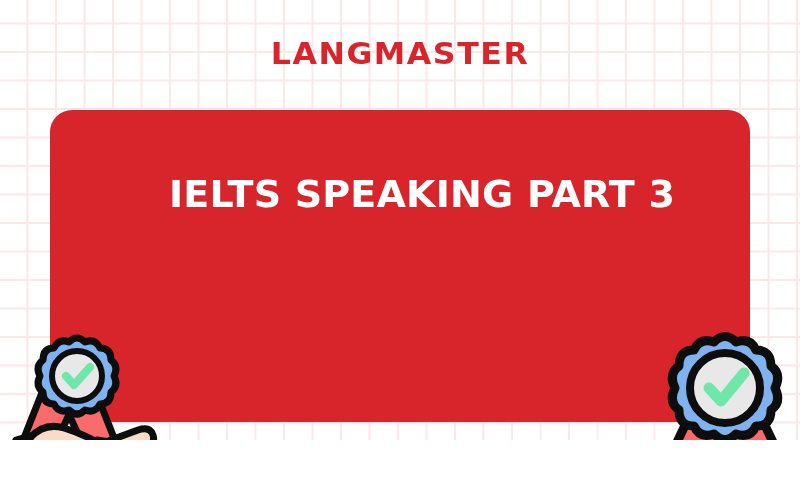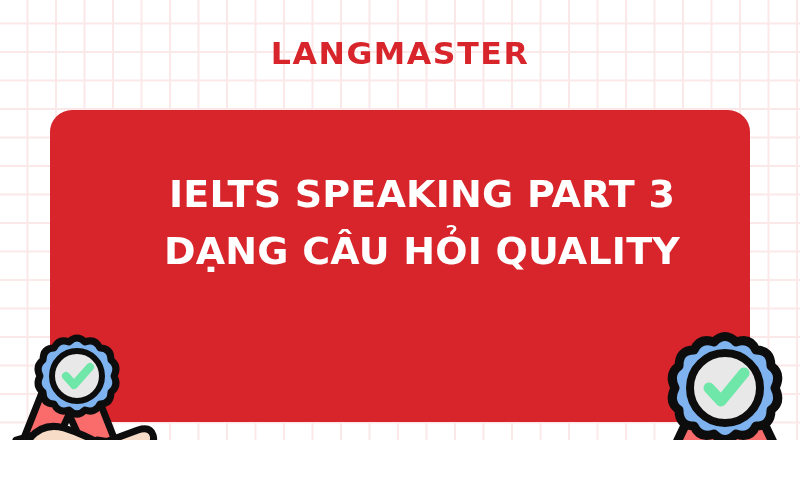--- a/index.html
+++ b/index.html
@@ -94,21 +94,20 @@
 </head>
 <body>
 
 <div id="stage">
 
   <div id="brand">LANGMASTER</div>
 
   <div id="card">
     <div id="headline">
       <span class="ln">IELTS SPEAKING PART 3</span>
-      <span class="ln">DẠNG CÂU HỎI QUALITY</span>
     </div>
   </div>
 
   <div class="deco" id="deco-left">
     <svg width="200" height="170" viewBox="0 0 200 170" xmlns="http://www.w3.org/2000/svg">
       <g>
 
         <path d="M43 60 L22 113 L41 110 L50 126 L72 78 Z" fill="#fa6b6b" stroke="#0d0d0d" stroke-width="7" stroke-linejoin="round" stroke-linecap="round"></path>
         <path d="M95 60 L116 113 L97 110 L88 126 L66 78 Z" fill="#fa6b6b" stroke="#0d0d0d" stroke-width="7" stroke-linejoin="round" stroke-linecap="round"></path>
 

